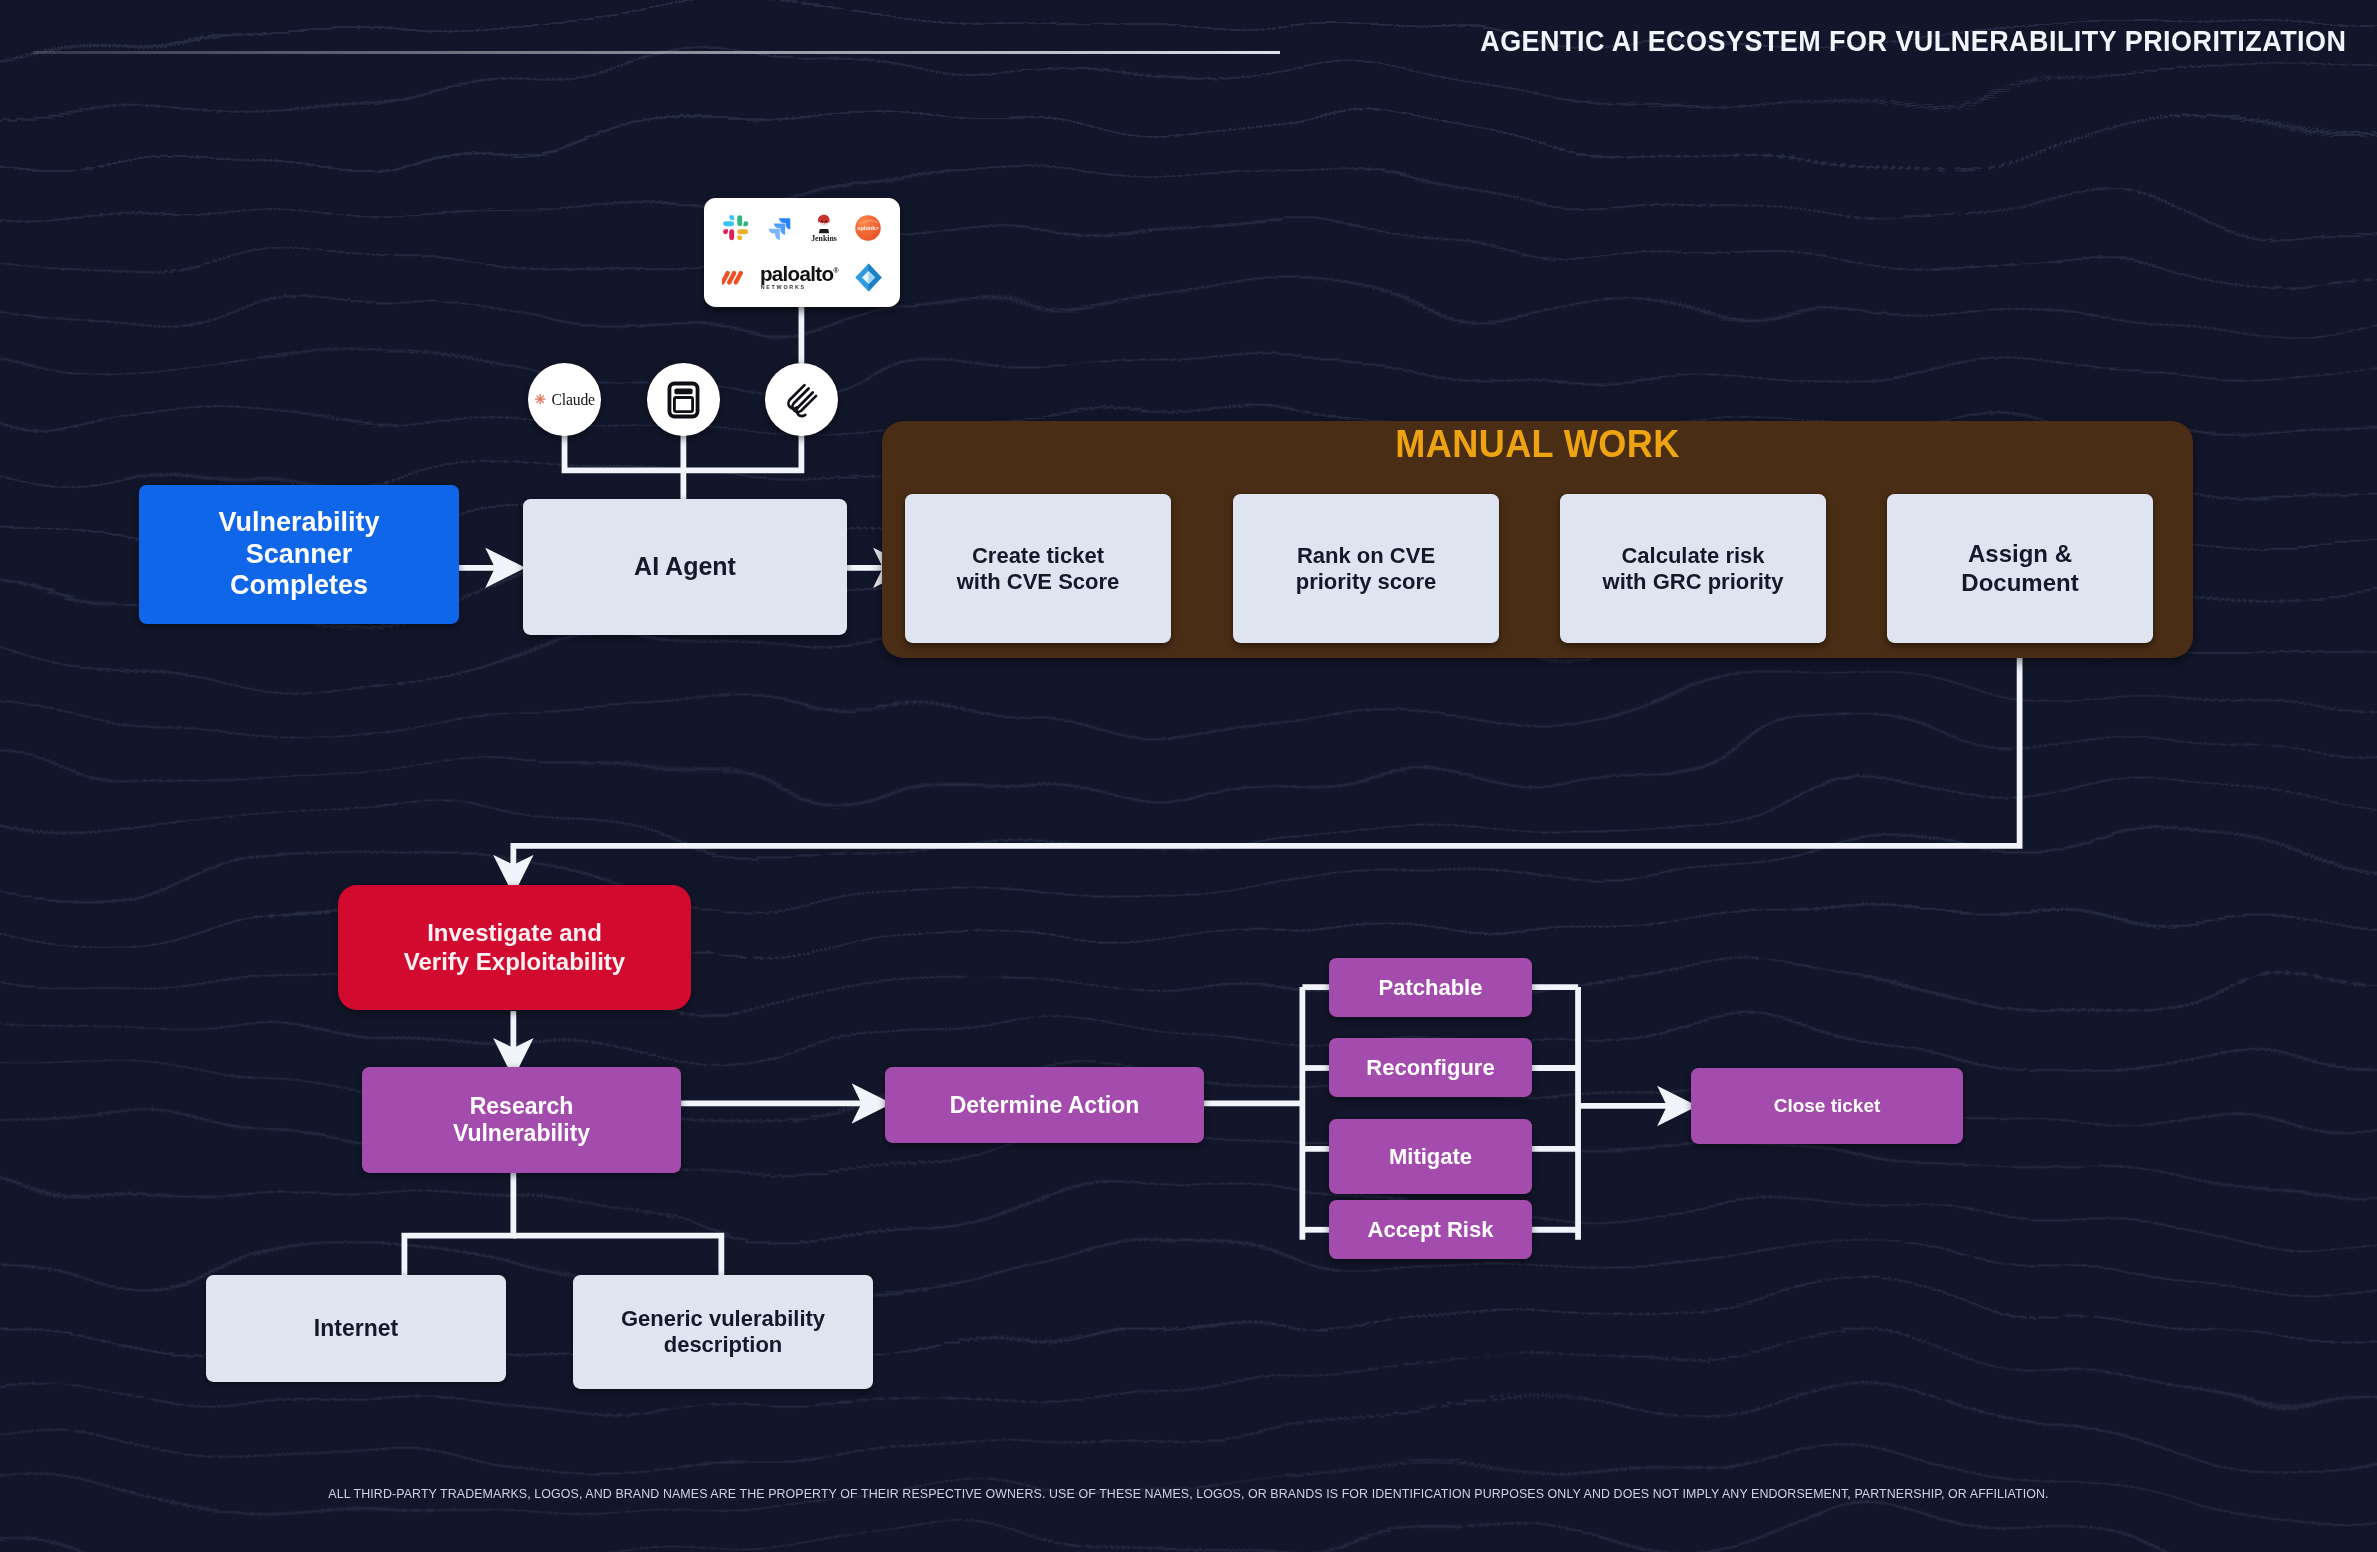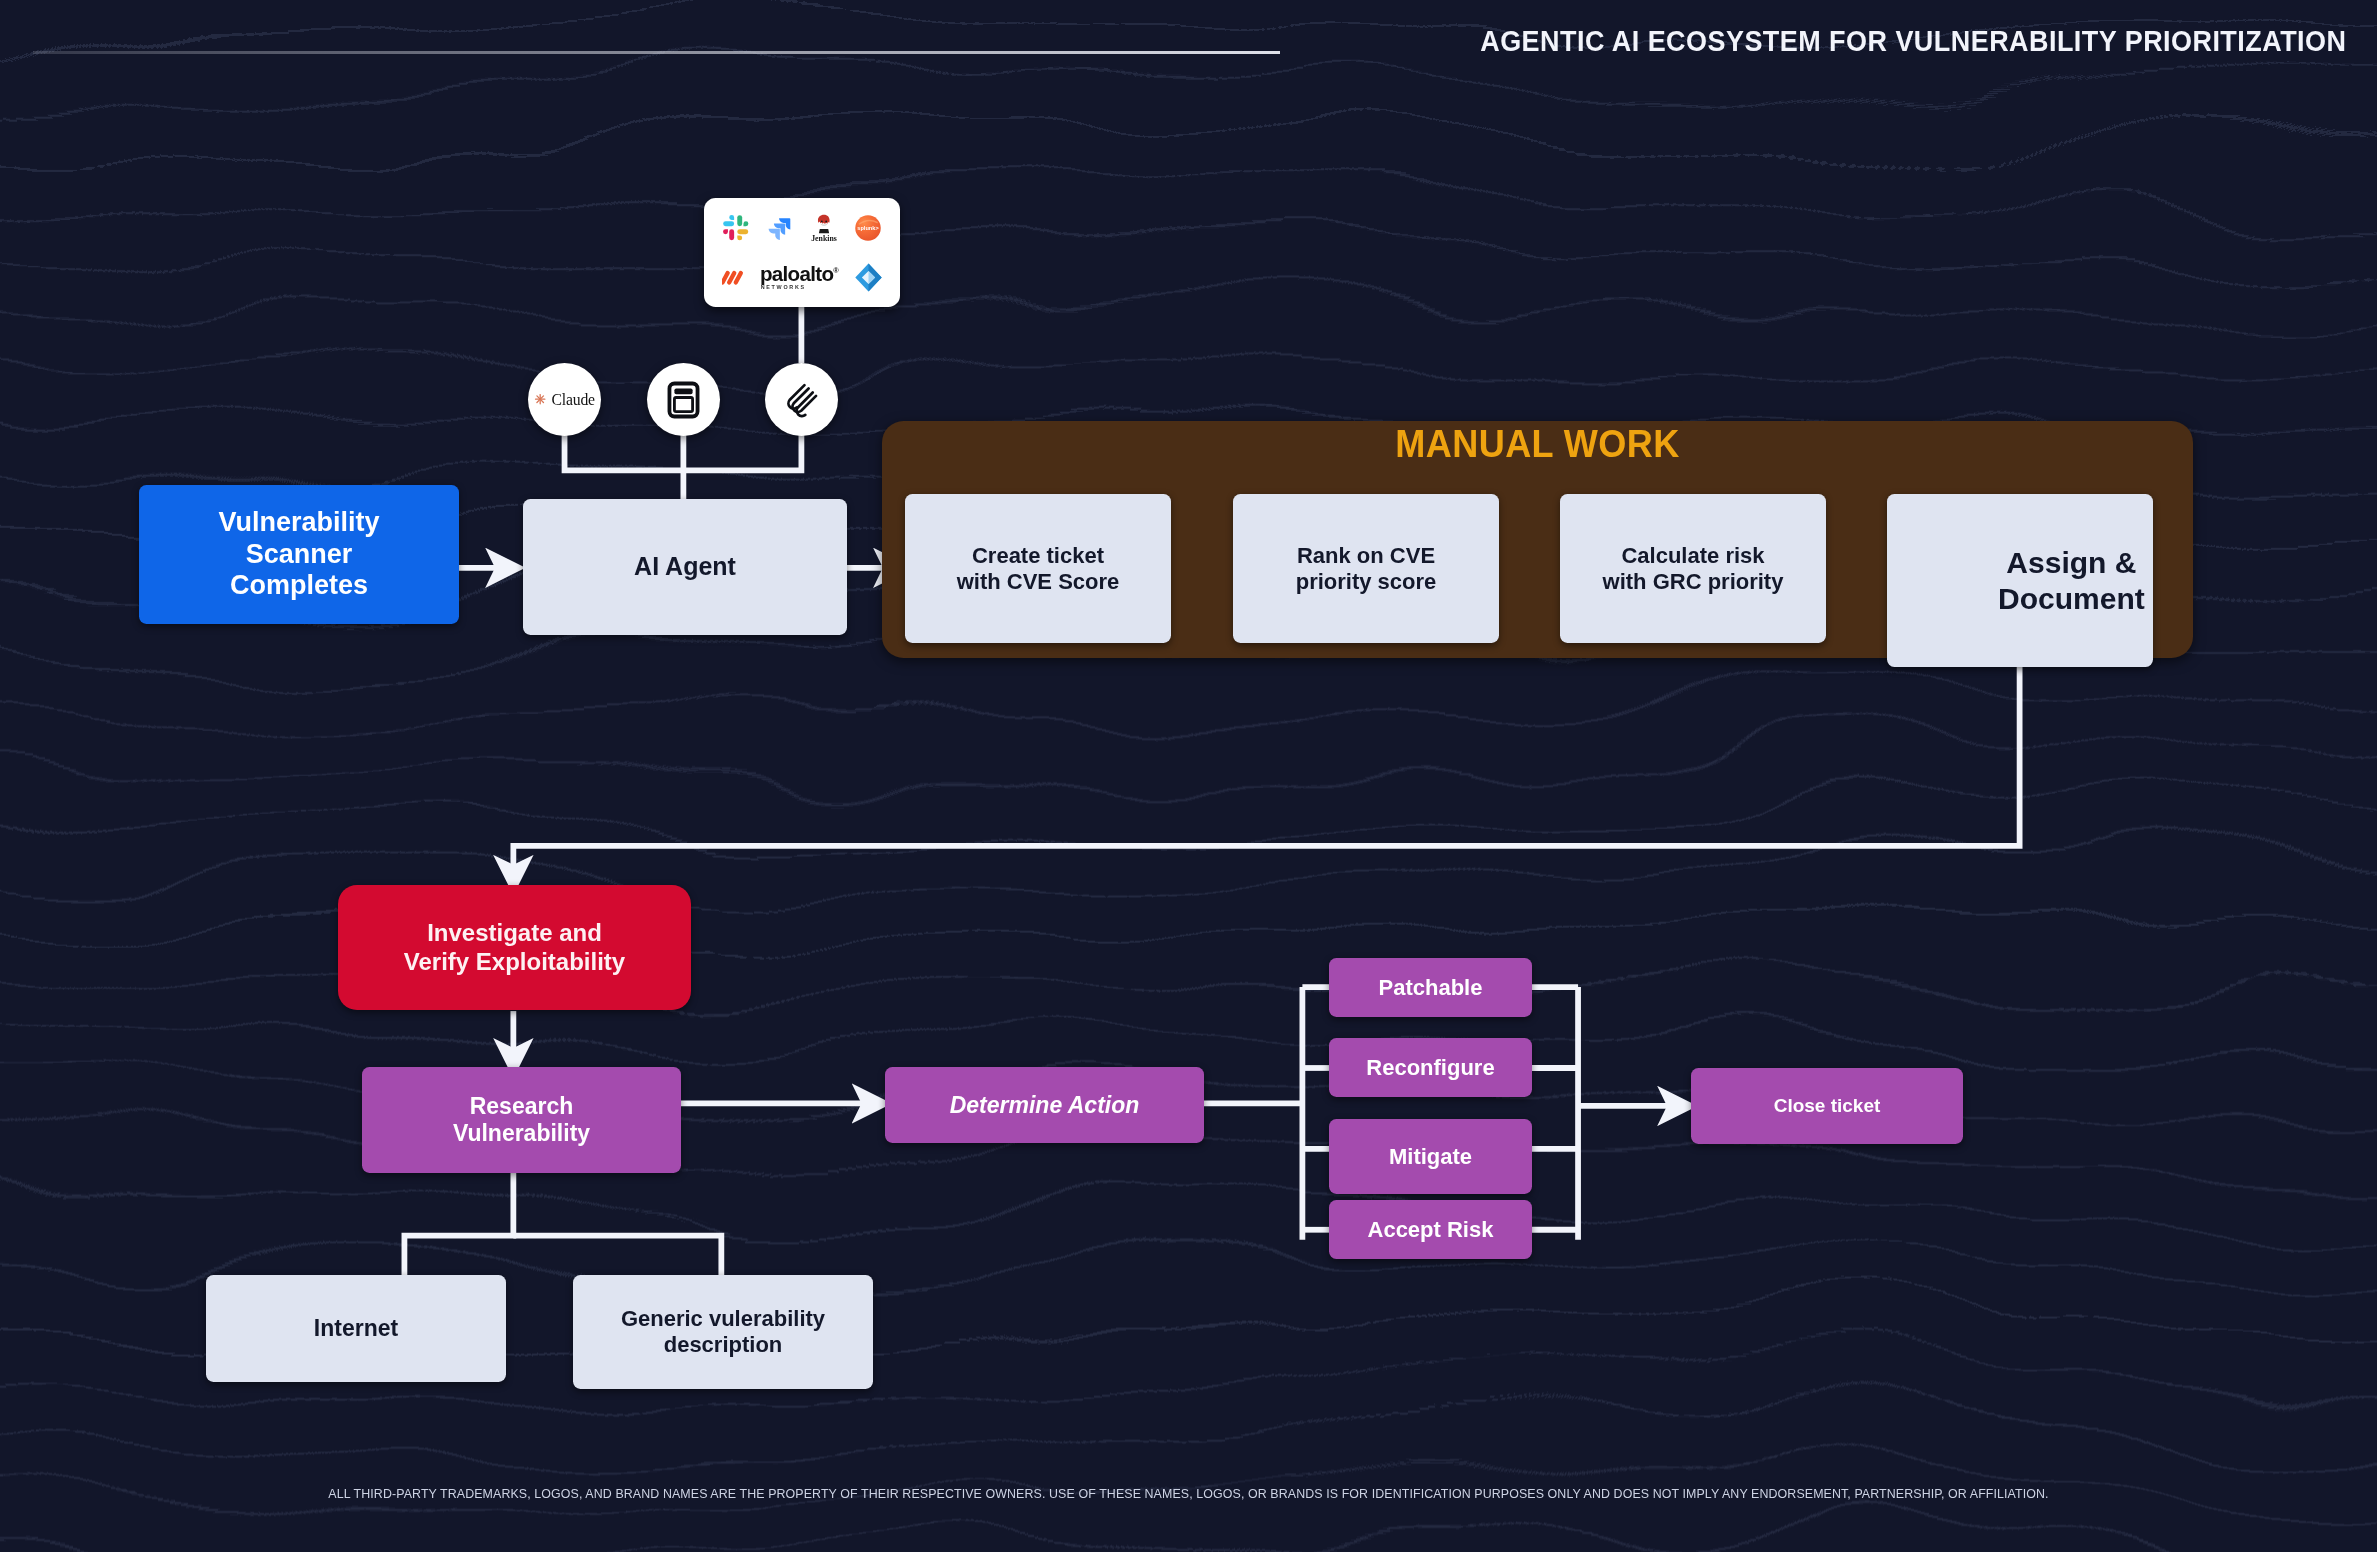--- a/index.html
+++ b/index.html
@@ -335,21 +335,21 @@
     </span>
   </div>
 
   <div class="node light" style="left:1560px; top:494px; width:266px; height:149px; font-size:22px;">
     <span>
       <span>Calculate risk</span><br>
       <span>with GRC priority</span>
     </span>
   </div>
 
-  <div class="node light" style="left:1887px; top:494px; width:266px; height:173px; font-size:30px;justify-content:flex-end;">
+  <div class="node light" style="left:1887px; top:494px; width:266px; height:149px; font-size:24px;">
     <span>
       <span>Assign &amp;</span><br>
       <span>Document</span>
     </span>
   </div>
 
   <div class="node red" style="left:338px; top:885px; width:353px; height:125px; font-size:24px;">
     <span>
       <span>Investigate and</span><br>
       <span>Verify Exploitability</span>
@@ -367,21 +367,21 @@
     <span>Internet</span>
   </div>
 
   <div class="node light" style="left:573px; top:1275px; width:300px; height:114px; font-size:22px;">
     <span>
       <span>Generic vulerability</span><br>
       <span>description</span>
     </span>
   </div>
 
-  <div class="node purple" style="left:885px; top:1067px; width:319px; height:76px; font-size:23px;font-style:italic;">
+  <div class="node purple" style="left:885px; top:1067px; width:319px; height:76px; font-size:23px;">
     <span>Determine Action</span>
   </div>
 
   <div class="node purple" style="left:1329px; top:958px; width:203px; height:59px; font-size:22px;">
     <span>Patchable</span>
   </div>
   <div class="node purple" style="left:1329px; top:1038px; width:203px; height:59px; font-size:22px;">
     <span>Reconfigure</span>
   </div>
   <div class="node purple" style="left:1329px; top:1119px; width:203px; height:75px; font-size:22px;">

